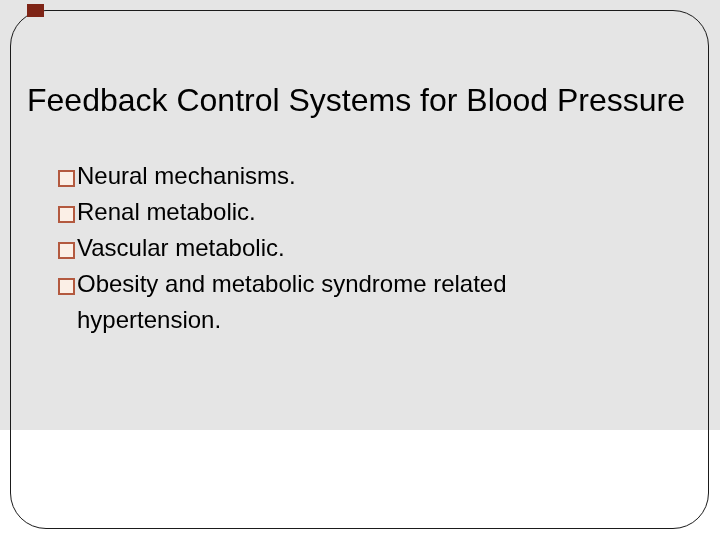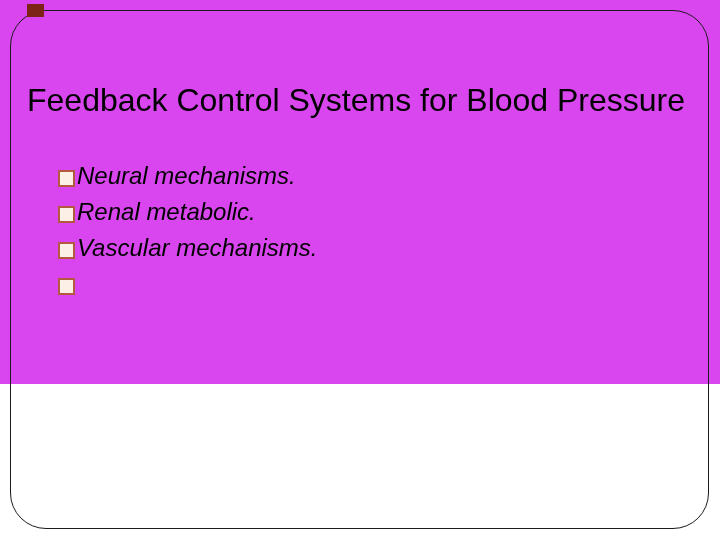--- a/index.html
+++ b/index.html
@@ -8,22 +8,22 @@
   }
   body {
     width: 720px;
     height: 540px;
     overflow: hidden;
     font-family: "Liberation Sans", "DejaVu Sans", sans-serif;
   }
   .slide {
     position: relative;
     width: 720px;
-    height: 384px;
-    background: #d946ef;
+    height: 430px;
+    background: #e5e5e5;
   }
   .slide-border {
     position: absolute;
     left: 10px;
     top: 10px;
     width: 699px;
     height: 519px;
     border: 1.5px solid #1b1b1b;
     border-radius: 36px;
     box-sizing: border-box;
@@ -52,21 +52,20 @@
     position: absolute;
     left: 58px;
     top: 158px;
     width: 500px;
     margin: 0;
     padding: 0;
     list-style: none;
     font-size: 24px;
     line-height: 36px;
     color: #000000;
-    font-style: italic;
   }
   .bullet-list li {
     position: relative;
     padding-left: 19px;
   }
   .bullet-square {
     position: absolute;
     left: 0;
     top: 12px;
     width: 13px;
@@ -89,19 +88,20 @@
     <li>
       <span class="bullet-square"></span>
       <span>Neural mechanisms.</span>
     </li>
     <li>
       <span class="bullet-square"></span>
       <span>Renal metabolic.</span>
     </li>
     <li>
       <span class="bullet-square"></span>
-      <span>Vascular mechanisms.</span>
+      <span>Vascular metabolic.</span>
     </li>
     <li>
       <span class="bullet-square"></span>
+      <span>Obesity and metabolic syndrome related hypertension.</span>
     </li>
   </ul>
 </div>
 
 </body></html>

